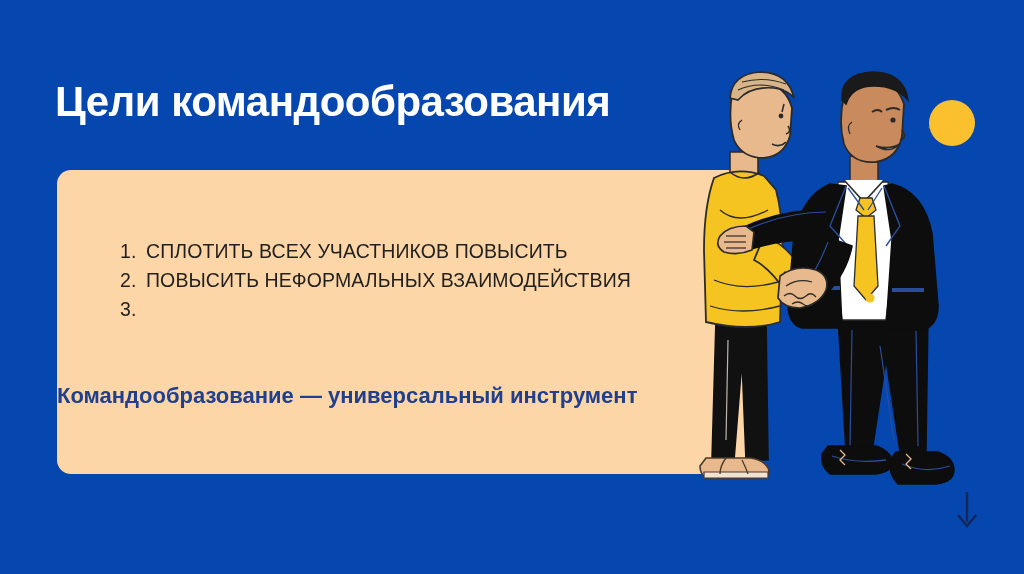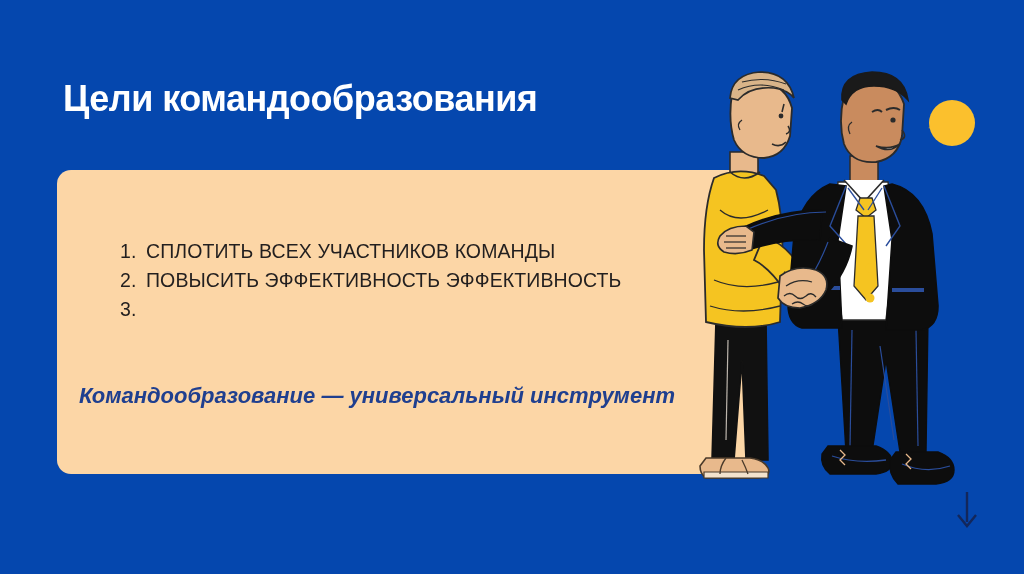--- a/index.html
+++ b/index.html
@@ -16,23 +16,23 @@
     position: relative;
     width: 1024px;
     height: 574px;
     background: #0547AE;
     overflow: hidden;
   }
 
   
   #slide-title {
     position: absolute;
-    left: 63px;
+    left: 55px;
     top: 78px;
-    font-size: 36px;
+    font-size: 42px;
     font-weight: bold;
     color: #FFFFFF;
     letter-spacing: -0.5px;
     white-space: nowrap;
     line-height: 1.15;
     z-index: 6;
   }
 
   
   #content-card {
@@ -71,27 +71,26 @@
   }
   .goal-text {
     white-space: nowrap;
   }
 
   #tagline {
     position: absolute;
     left: 57px;
     top: 380px;
     width: 640px;
-    text-align: center;
+    text-align: left;
     font-size: 22px;
     font-weight: bold;
     color: #1F3F8F;
     line-height: 1.42;
     z-index: 3;
-    font-style: italic;
   }
 
   
   #illustration {
     position: absolute;
     left: 680px;
     top: 60px;
     width: 344px;
     height: 460px;
     z-index: 5;
@@ -112,25 +111,25 @@
 
 <div id="slide">
 
   <div id="slide-title">Цели командообразования</div>
 
   <div id="content-card"></div>
 
   <ol id="goals-list">
     <li class="goal-item">
       <span class="goal-num">1.</span>
-      <span class="goal-text">СПЛОТИТЬ ВСЕХ УЧАСТНИКОВ КОМАНДЫ</span>
+      <span class="goal-text">СПЛОТИТЬ ВСЕХ УЧАСТНИКОВ ПОВЫСИТЬ</span>
     </li>
     <li class="goal-item">
       <span class="goal-num">2.</span>
-      <span class="goal-text">ПОВЫСИТЬ ЭФФЕКТИВНОСТЬ ЭФФЕКТИВНОСТЬ</span>
+      <span class="goal-text">ПОВЫСИТЬ НЕФОРМАЛЬНЫХ ВЗАИМОДЕЙСТВИЯ</span>
     </li>
     <li class="goal-item">
       <span class="goal-num">3.</span>
     </li>
   </ol>
 
   <div id="tagline">Командообразование — универсальный инструмент</div>
 
   <svg id="illustration" viewBox="0 0 344 460">
 

